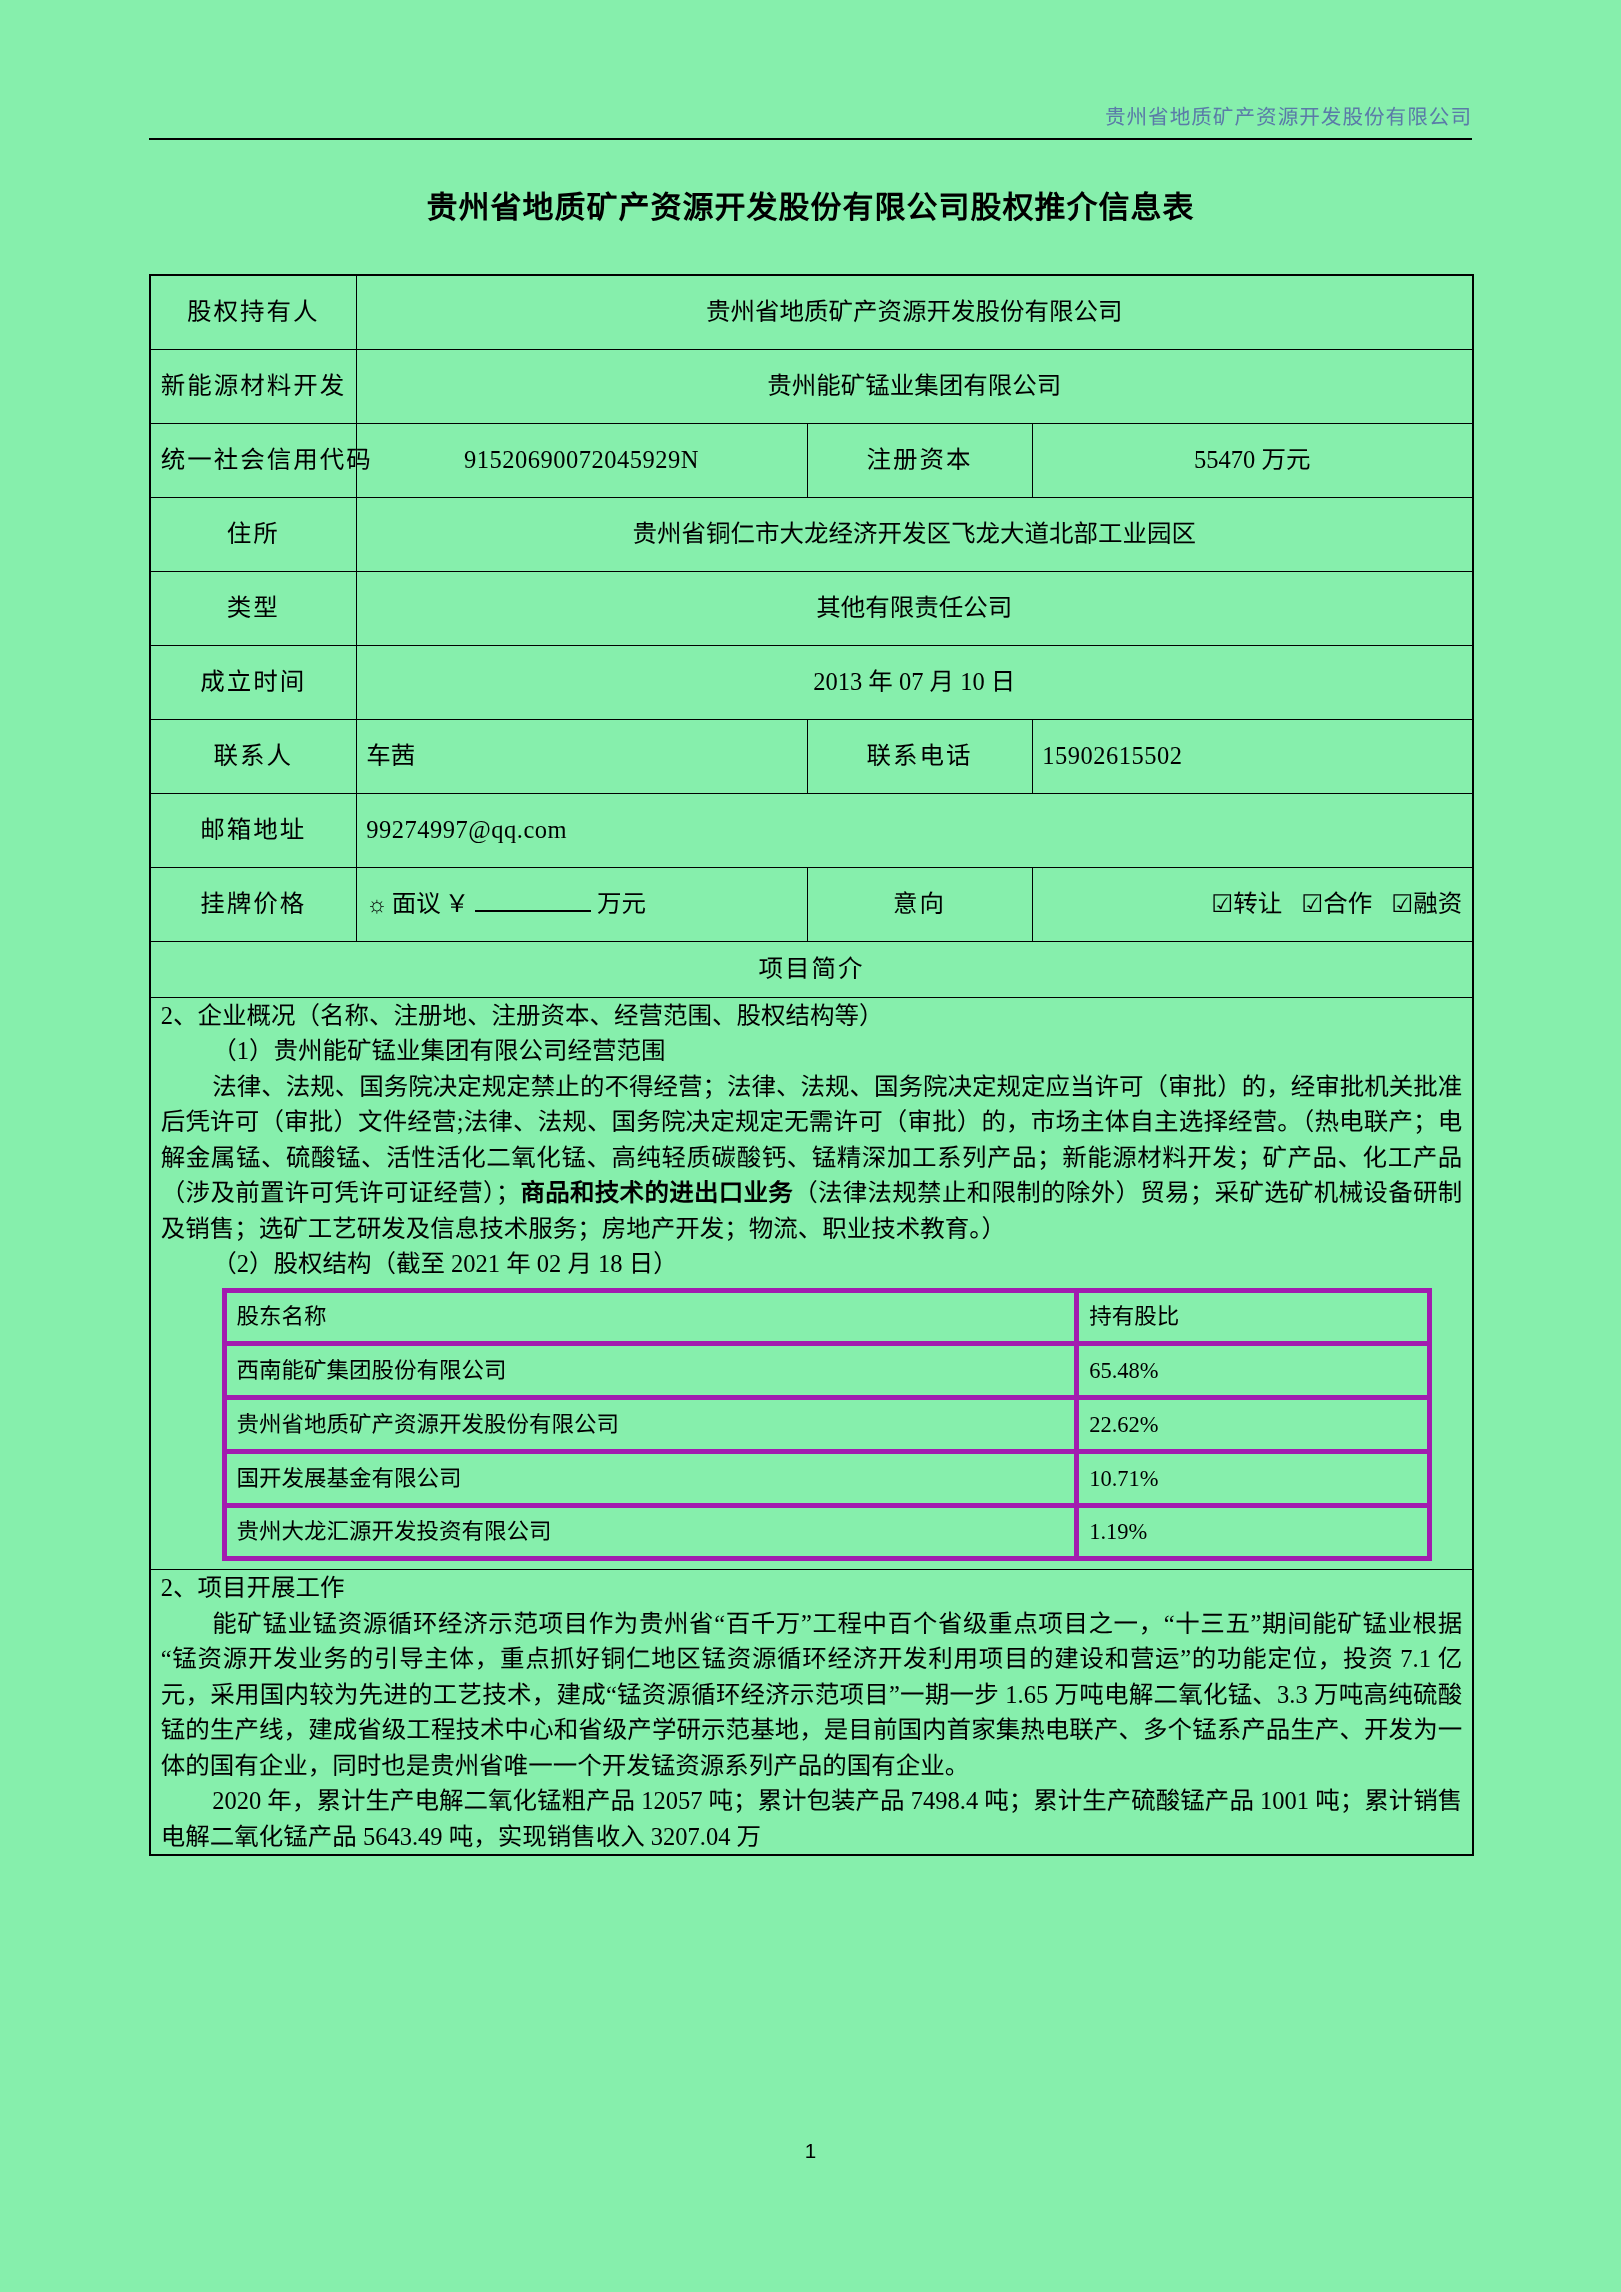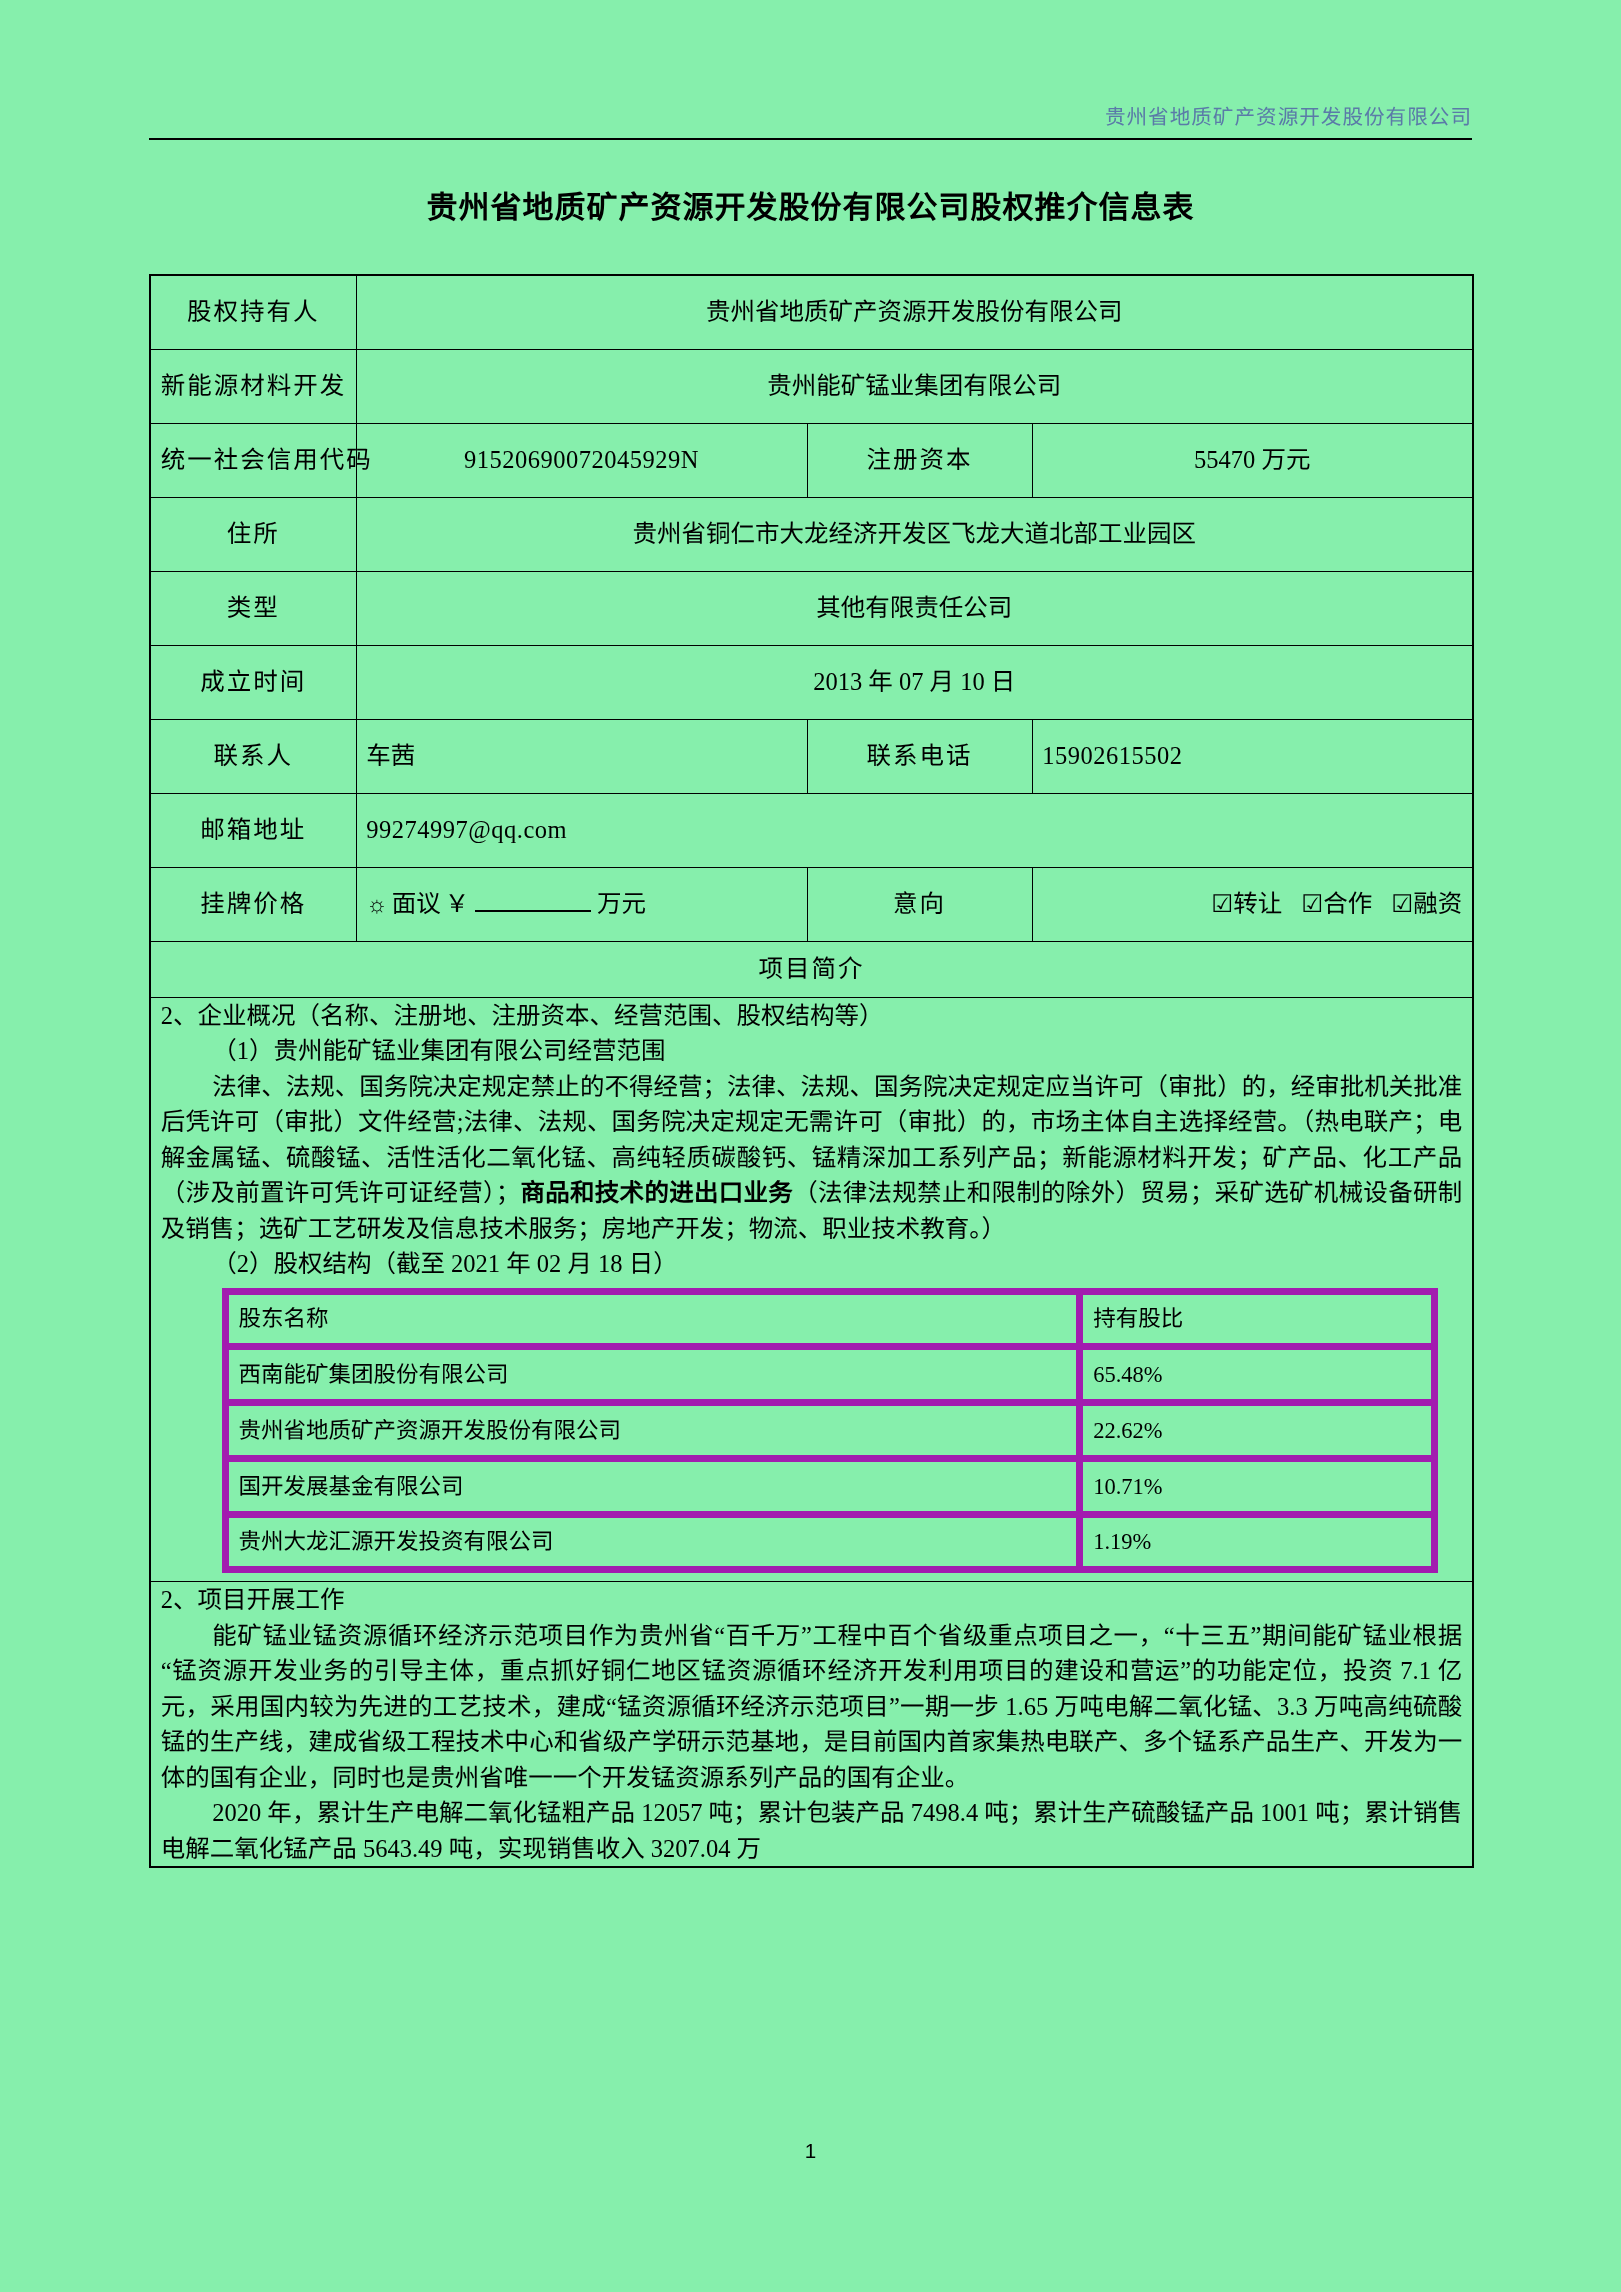--- a/index.html
+++ b/index.html
@@ -133,21 +133,21 @@
 
   
   .share-table {
     border-collapse: collapse;
     table-layout: fixed;
     width: 1157px;
     margin: 5.9px 0 7.8px 61px;
     border: 1.5px solid #000;
   }
   .share-table td {
-    border: 7px solid #a21caf;
+    border: 5px solid #a21caf;
     font-size: 22.5px;
     padding: 3.9px 9.8px;
     height: 41px;
     line-height: 1.3;
     vertical-align: middle;
     text-align: left;
   }
   .share-name { width: 828px; }
   .share-pct  { width: 328px; }
 

